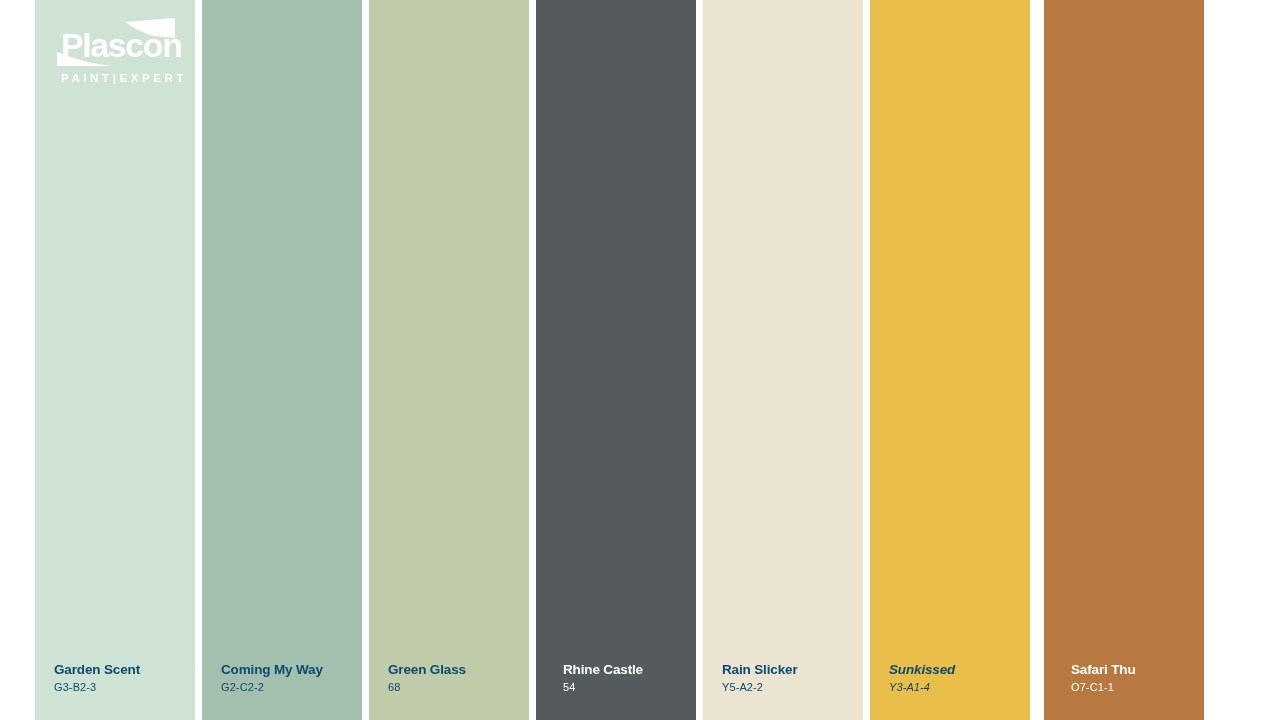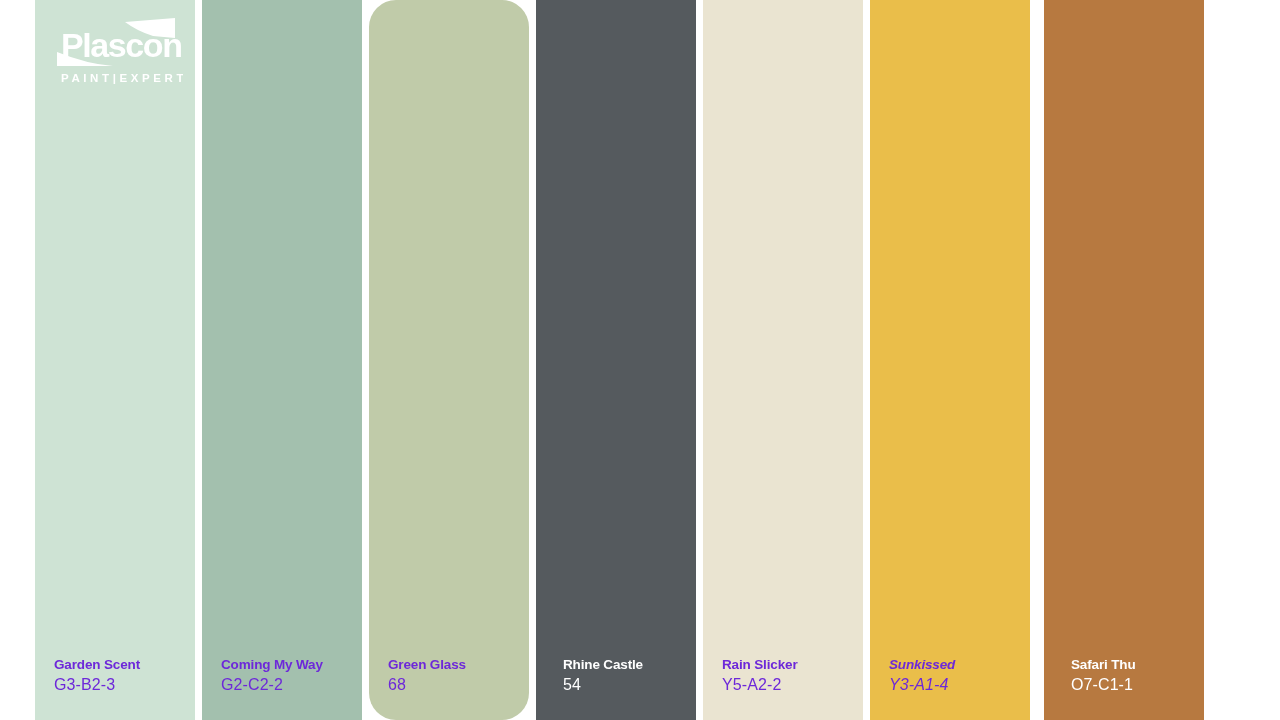--- a/index.html
+++ b/index.html
@@ -50,29 +50,29 @@
     display: block;
     font-size: 13.5px;
     font-weight: bold;
     letter-spacing: -0.15px;
     margin-bottom: 6px;
     white-space: nowrap;
   }
 
   .swatch-code {
     display: block;
-    font-size: 16px;
+    font-size: 11px;
     font-weight: normal;
     letter-spacing: 0.1px;
     white-space: nowrap;
   }
 
   .caption-dark .swatch-name,
   .caption-dark .swatch-code {
-    color: #6d28d9;
+    color: #0c4a6e;
   }
 
   .caption-light .swatch-name,
   .caption-light .swatch-code {
     color: #ffffff;
     padding-left: 8px;
   }
 
   
   #brand-logo {
@@ -134,21 +134,21 @@
 
   <div class="swatch-column" style="background-color: rgb(163, 192, 174);">
     <div class="swatch-caption caption-dark">
       <span class="swatch-name">Coming My Way</span>
       <span class="swatch-code">G2-C2-2</span>
     </div>
   </div>
 
   <div class="swatch-gap" style="background-color: rgb(255, 255, 255);"></div>
 
-  <div class="swatch-column" style="background-color: rgb(192, 203, 169); border-radius: 27px;">
+  <div class="swatch-column" style="background-color: rgb(192, 203, 169);">
     <div class="swatch-caption caption-dark">
       <span class="swatch-name">Green Glass</span>
       <span class="swatch-code">68</span>
     </div>
   </div>
 
   <div class="swatch-gap" style="background-color: rgb(255, 255, 255);"></div>
 
   <div class="swatch-column" style="background-color: rgb(85, 90, 94);">
     <div class="swatch-caption caption-light">

